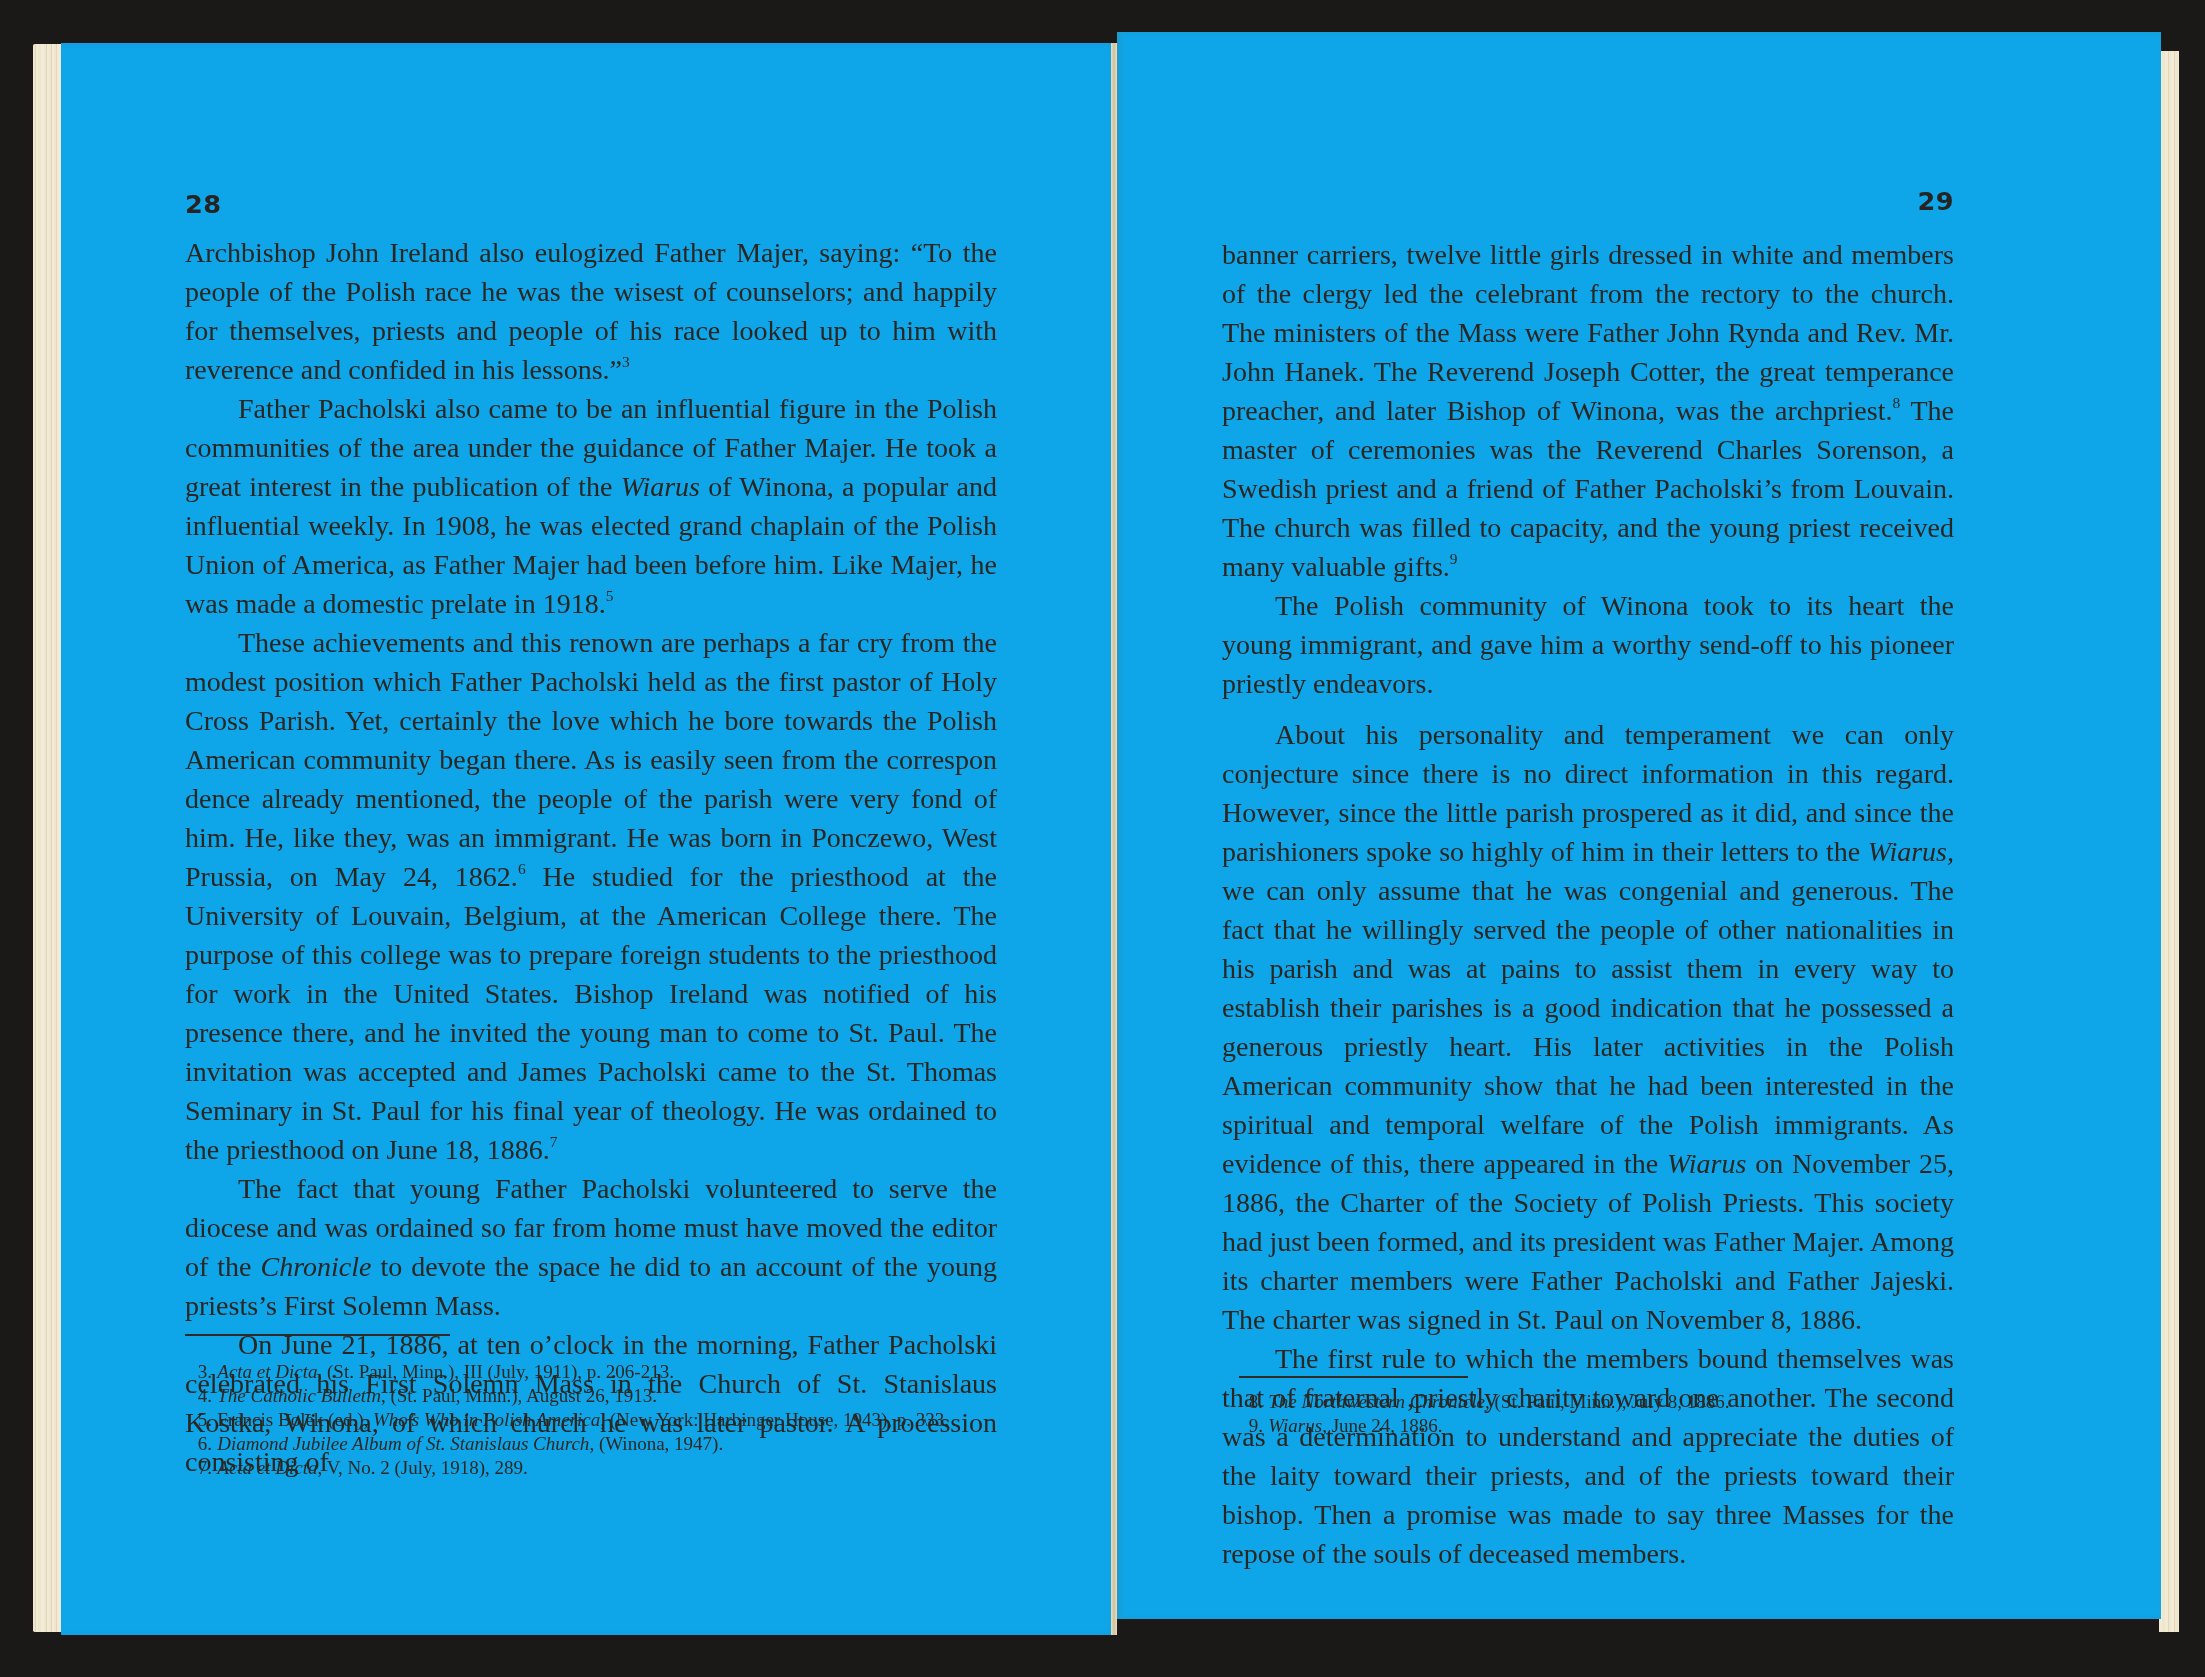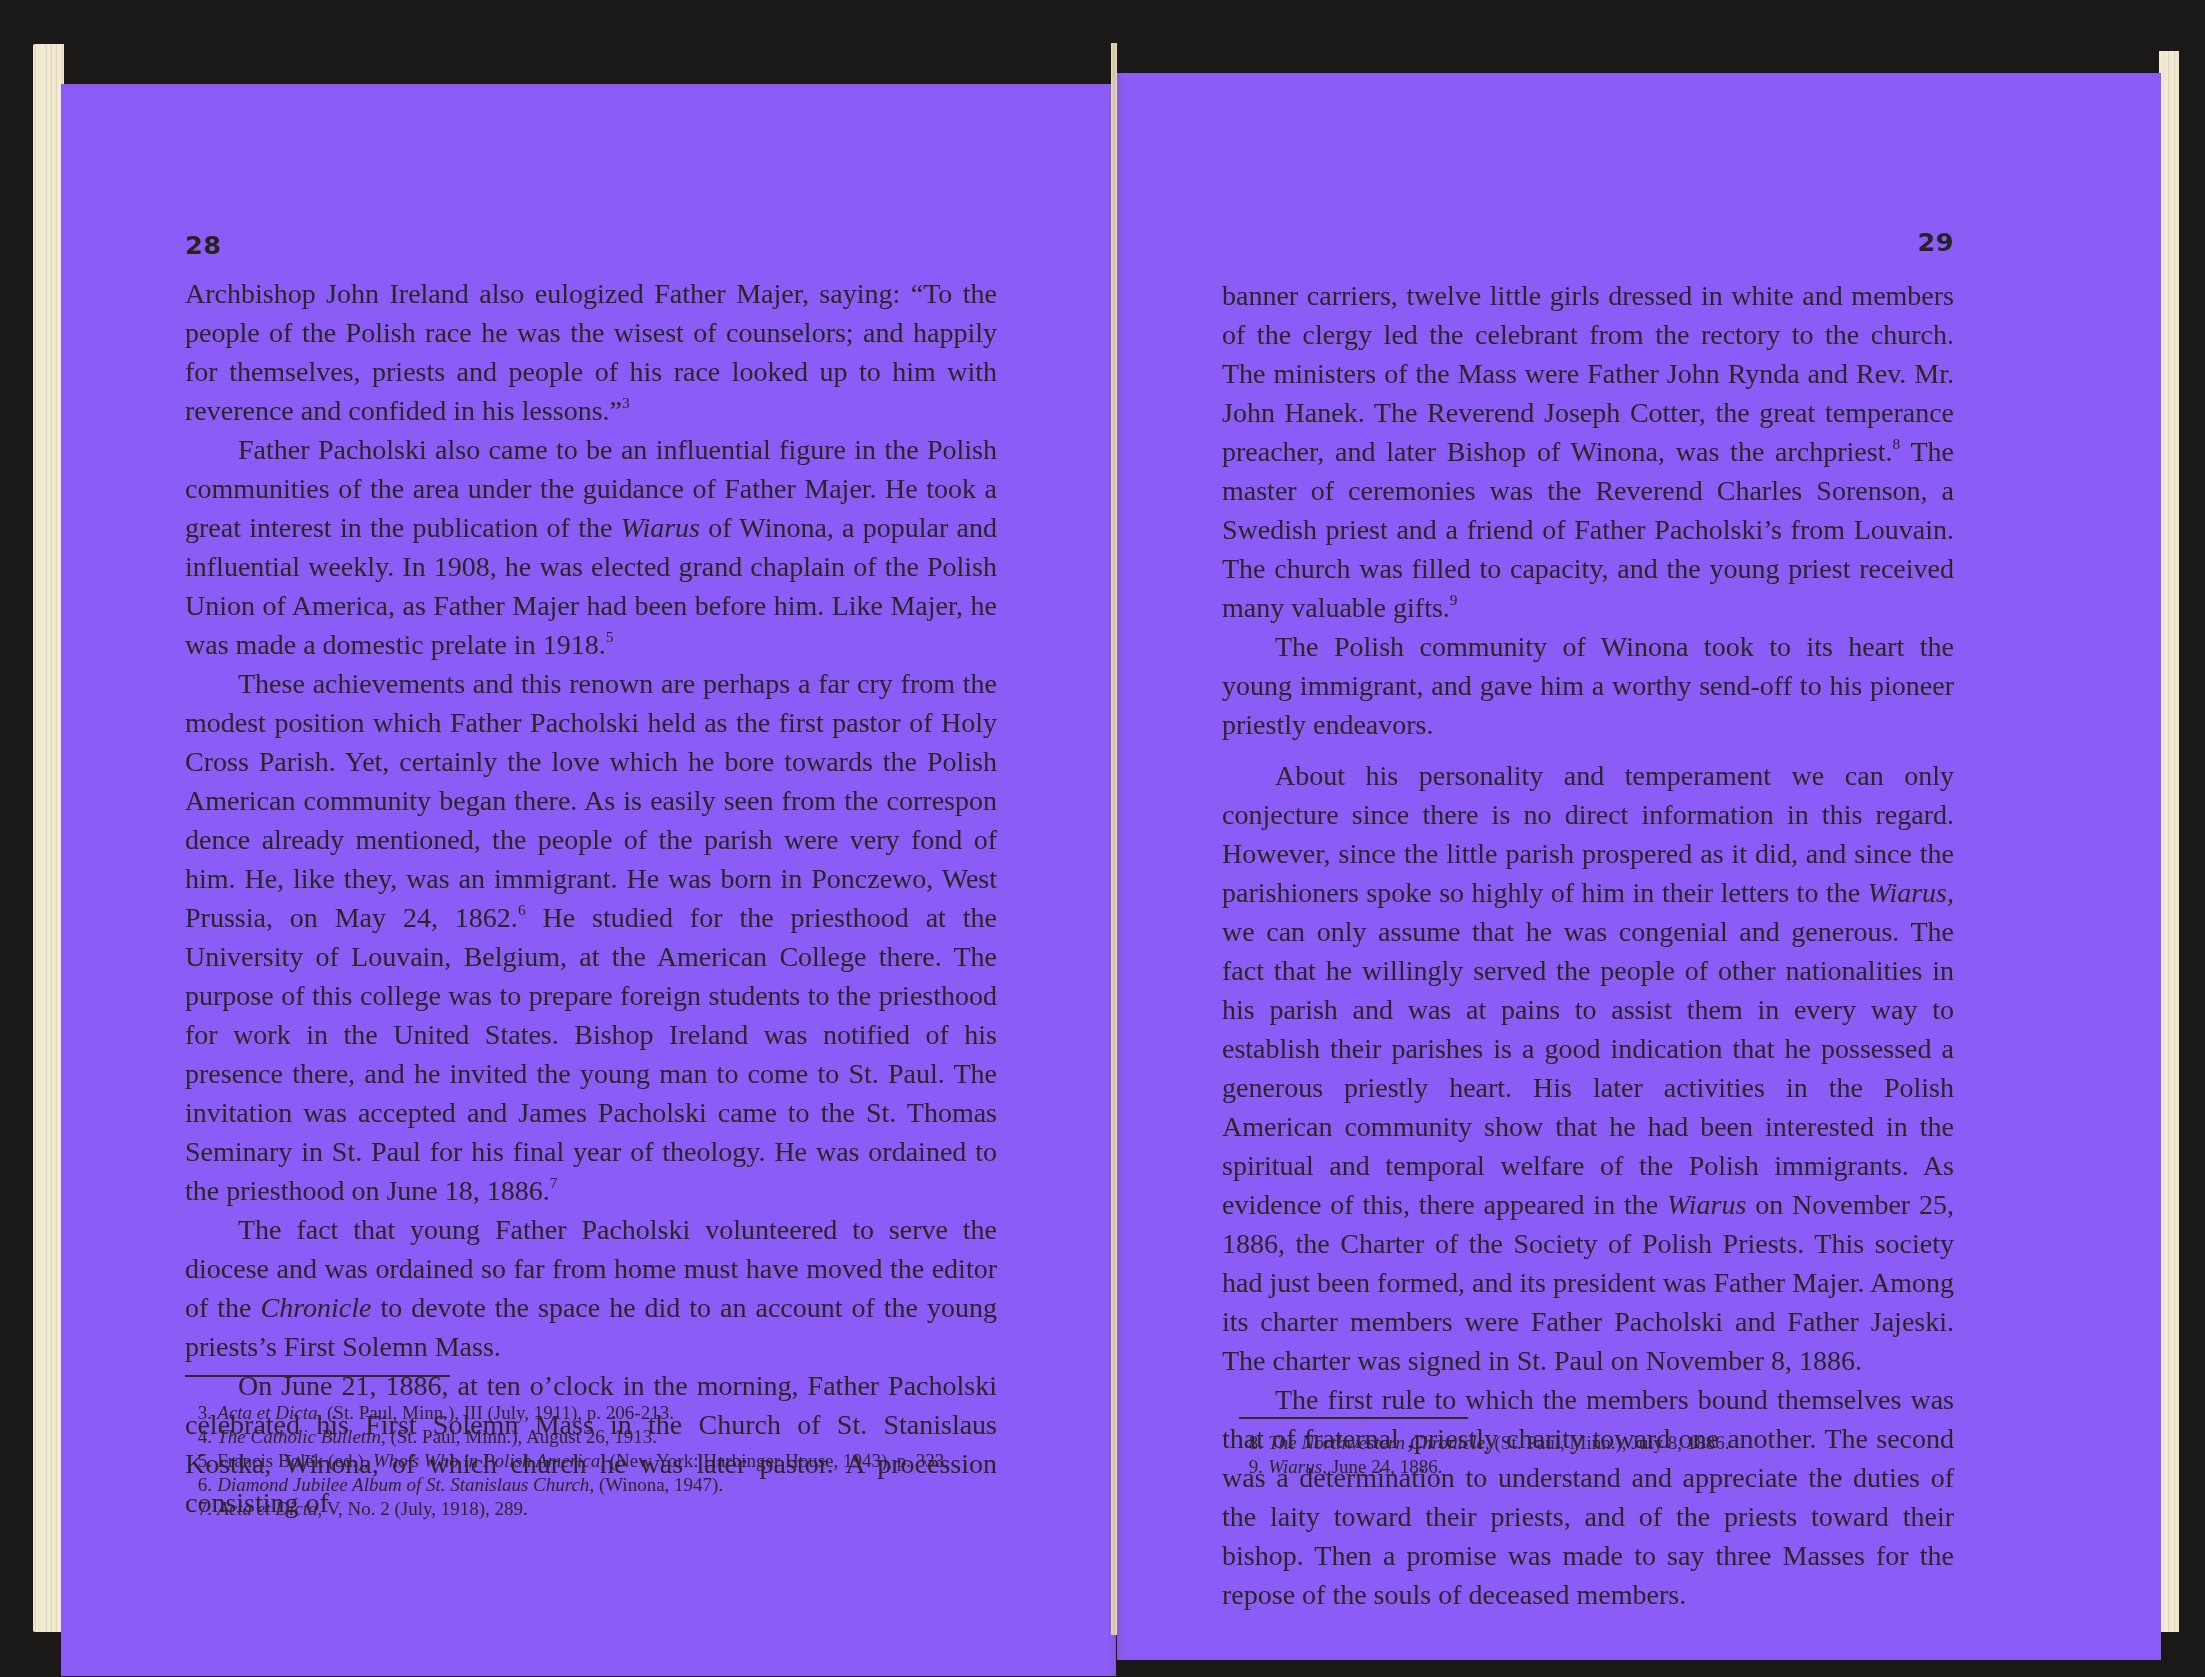--- a/index.html
+++ b/index.html
@@ -14,22 +14,21 @@
     position: absolute; left: 33px; top: 44px; width: 31px; height: 1588px;
     background: repeating-linear-gradient(90deg, #efe6cf 0 2.2px, #e2d6b8 2.2px 3.1px, #f3ebd5 3.1px 5.3px);
     border-radius: 1.8px 0 0 1.8px;
   }
   .page-stack-right {
     position: absolute; left: 2159px; top: 51px; width: 20px; height: 1581px;
     background: repeating-linear-gradient(90deg, #f3ebd5 0 2.6px, #e4d8bb 2.6px 3.5px, #efe6cf 3.5px 6.2px);
   }
   .page {
     position: absolute; top: 43px; height: 1592px;
-    background: #8b5cf6;
-    margin-top: 41px;
+    background: #0ea5e9;
   }
   .page.left { left: 61px; width: 1055px; box-shadow: inset -3.5px 0 6.2px -2.6px rgba(120,100,60,0.35); }
   .page.right { left: 1117px; width: 1044px; top: 32px; height: 1587px; box-shadow: inset 3.5px 0 6.2px -2.6px rgba(120,100,60,0.35); }
   .gutter {
     position: absolute; left: 1111px; top: 43px; width: 6.2px; height: 1592px;
     background: linear-gradient(90deg, #eadfc3, #cfc09c 50%, #eadfc3);
   }
   .page-number {
     position: absolute; top: 146px;
     font-family: "DejaVu Sans", sans-serif; font-weight: bold;

